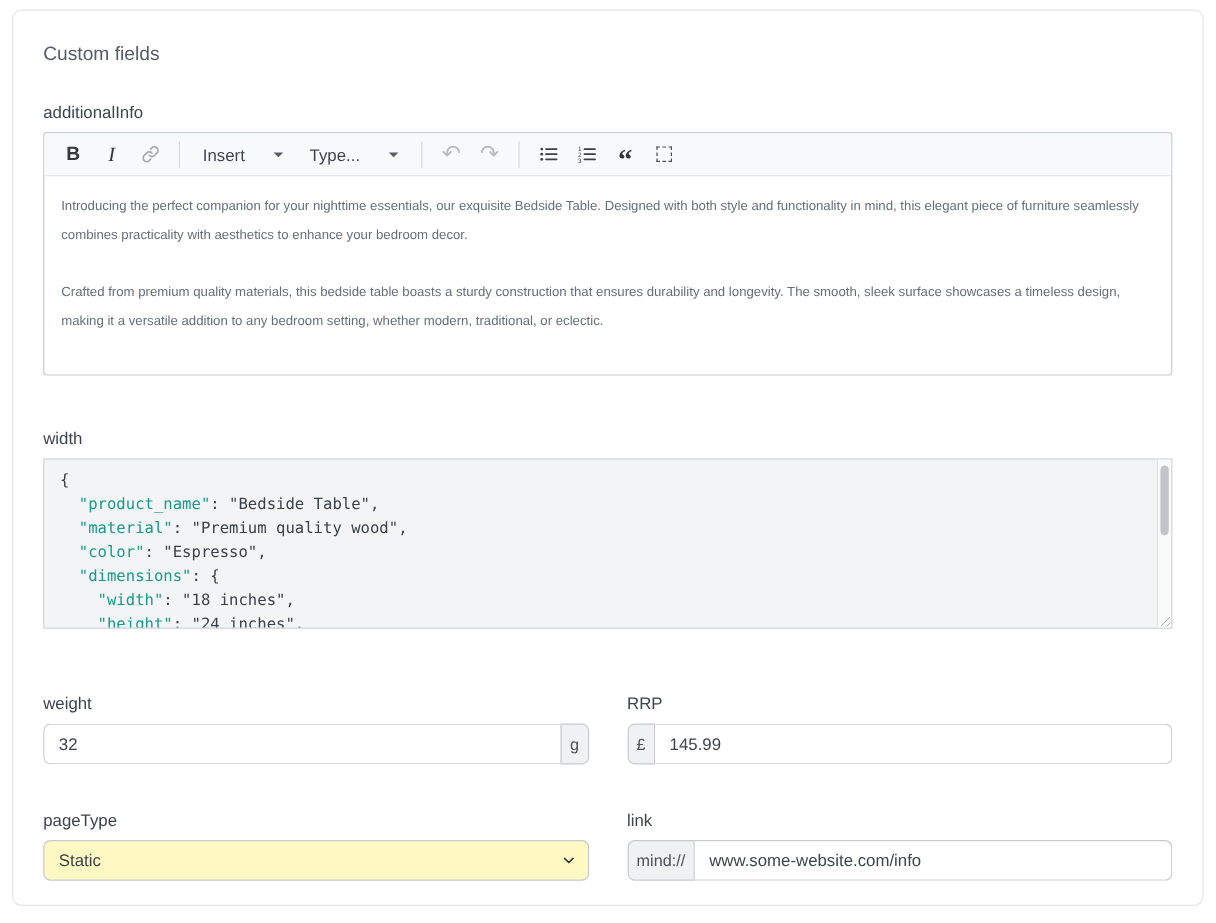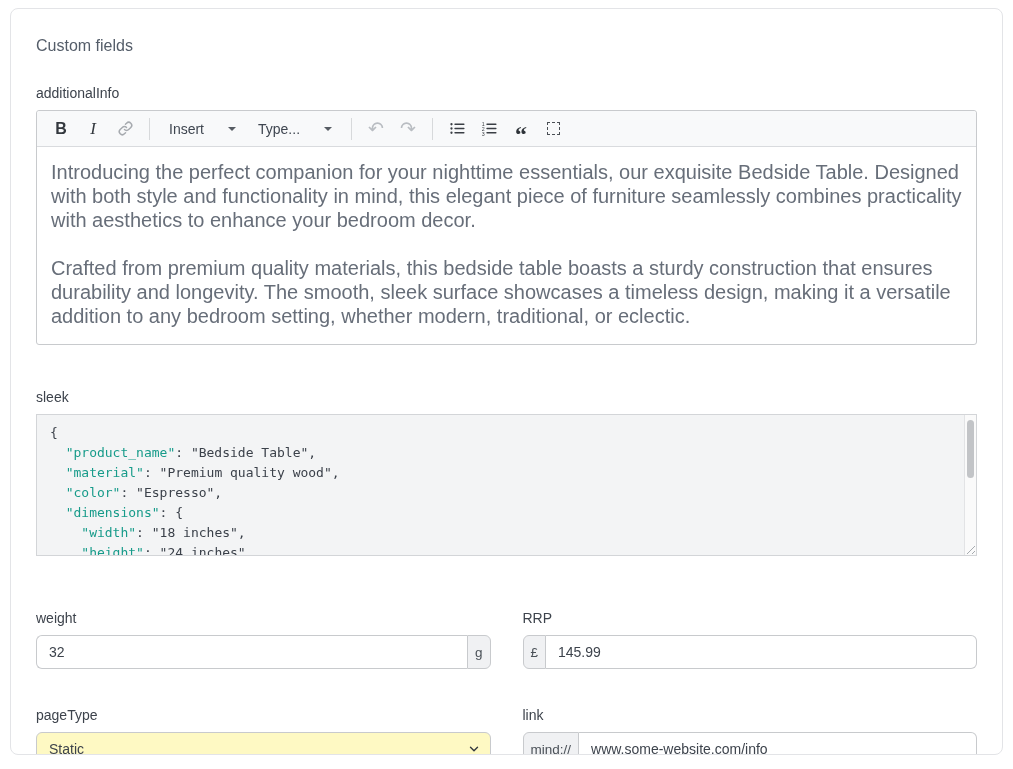--- a/index.html
+++ b/index.html
@@ -30,21 +30,21 @@
   .tb-sep { width: 1px; height: 22px; background: #d7d9db; margin: 0 8px; }
   .tb-dd { display: flex; align-items: center; gap: 24px; padding: 0 8px; height: 26px;
     font-size: 14px; color: #3f4650; cursor: pointer; margin: 0 3px; }
   .caret-down { width: 0; height: 0; border-left: 4px solid transparent;
     border-right: 4px solid transparent; border-top: 4.5px solid #565c63; }
   .tb-arrow { font-size: 19px; line-height: 1; }
   .tb-quote { font-family: "Liberation Serif", serif; font-weight: 700; font-size: 24px;
     line-height: 0.4; padding-top: 12px; color: #2e3338; }
   .dashed-box { width: 13px; height: 13px; border: 1.6px dashed #4a4f55; }
   .rte-body { padding: 13px 14px 16px 14px; min-height: 165px; border-radius: 0 0 3px 3px; }
-  .rte-body p { font-size: 20px; line-height: 24px; color: #676e79; }
+  .rte-body p { font-size: 11px; line-height: 24px; color: #676e79; }
   .rte-body p + p { margin-top: 24px; }
 
   
   .spec-group { margin-top: 44px; }
   .code-box {
     position: relative; height: 142px; background: #f3f4f5; border: 1px solid #d3d5d8;
     overflow: hidden; padding: 8px 24px 0 13px;
     font-family: "DejaVu Sans Mono", monospace; font-size: 13px; line-height: 20px;
   }
   .code-line { white-space: pre; color: #3b414a; }
@@ -154,21 +154,21 @@
           <span class="dashed-box"></span>
         </button>
     </div>
     <div class="rte-body">
       <p>Introducing the perfect companion for your nighttime essentials, our exquisite Bedside Table. Designed with both style and functionality in mind, this elegant piece of furniture seamlessly combines practicality with aesthetics to enhance your bedroom decor.</p>
       <p>Crafted from premium quality materials, this bedside table boasts a sturdy construction that ensures durability and longevity. The smooth, sleek surface showcases a timeless design, making it a versatile addition to any bedroom setting, whether modern, traditional, or eclectic.</p>
     </div>
   </div>
 
   <div class="spec-group">
-    <label class="field-label">sleek</label>
+    <label class="field-label">width</label>
     <div class="code-box">
       <div id="code-lines">
           <div class="code-line">{</div>
           <div class="code-line">  <span class="code-key" style="color: rgb(23, 155, 138);">"product_name"</span>: "Bedside Table",</div>
           <div class="code-line">  <span class="code-key" style="color: rgb(23, 155, 138);">"material"</span>: "Premium quality wood",</div>
           <div class="code-line">  <span class="code-key" style="color: rgb(23, 155, 138);">"color"</span>: "Espresso",</div>
           <div class="code-line">  <span class="code-key" style="color: rgb(23, 155, 138);">"dimensions"</span>: {</div>
           <div class="code-line">    <span class="code-key" style="color: rgb(23, 155, 138);">"width"</span>: "18 inches",</div>
           <div class="code-line">    <span class="code-key" style="color: rgb(23, 155, 138);">"height"</span>: "24 inches",</div>
         </div>

